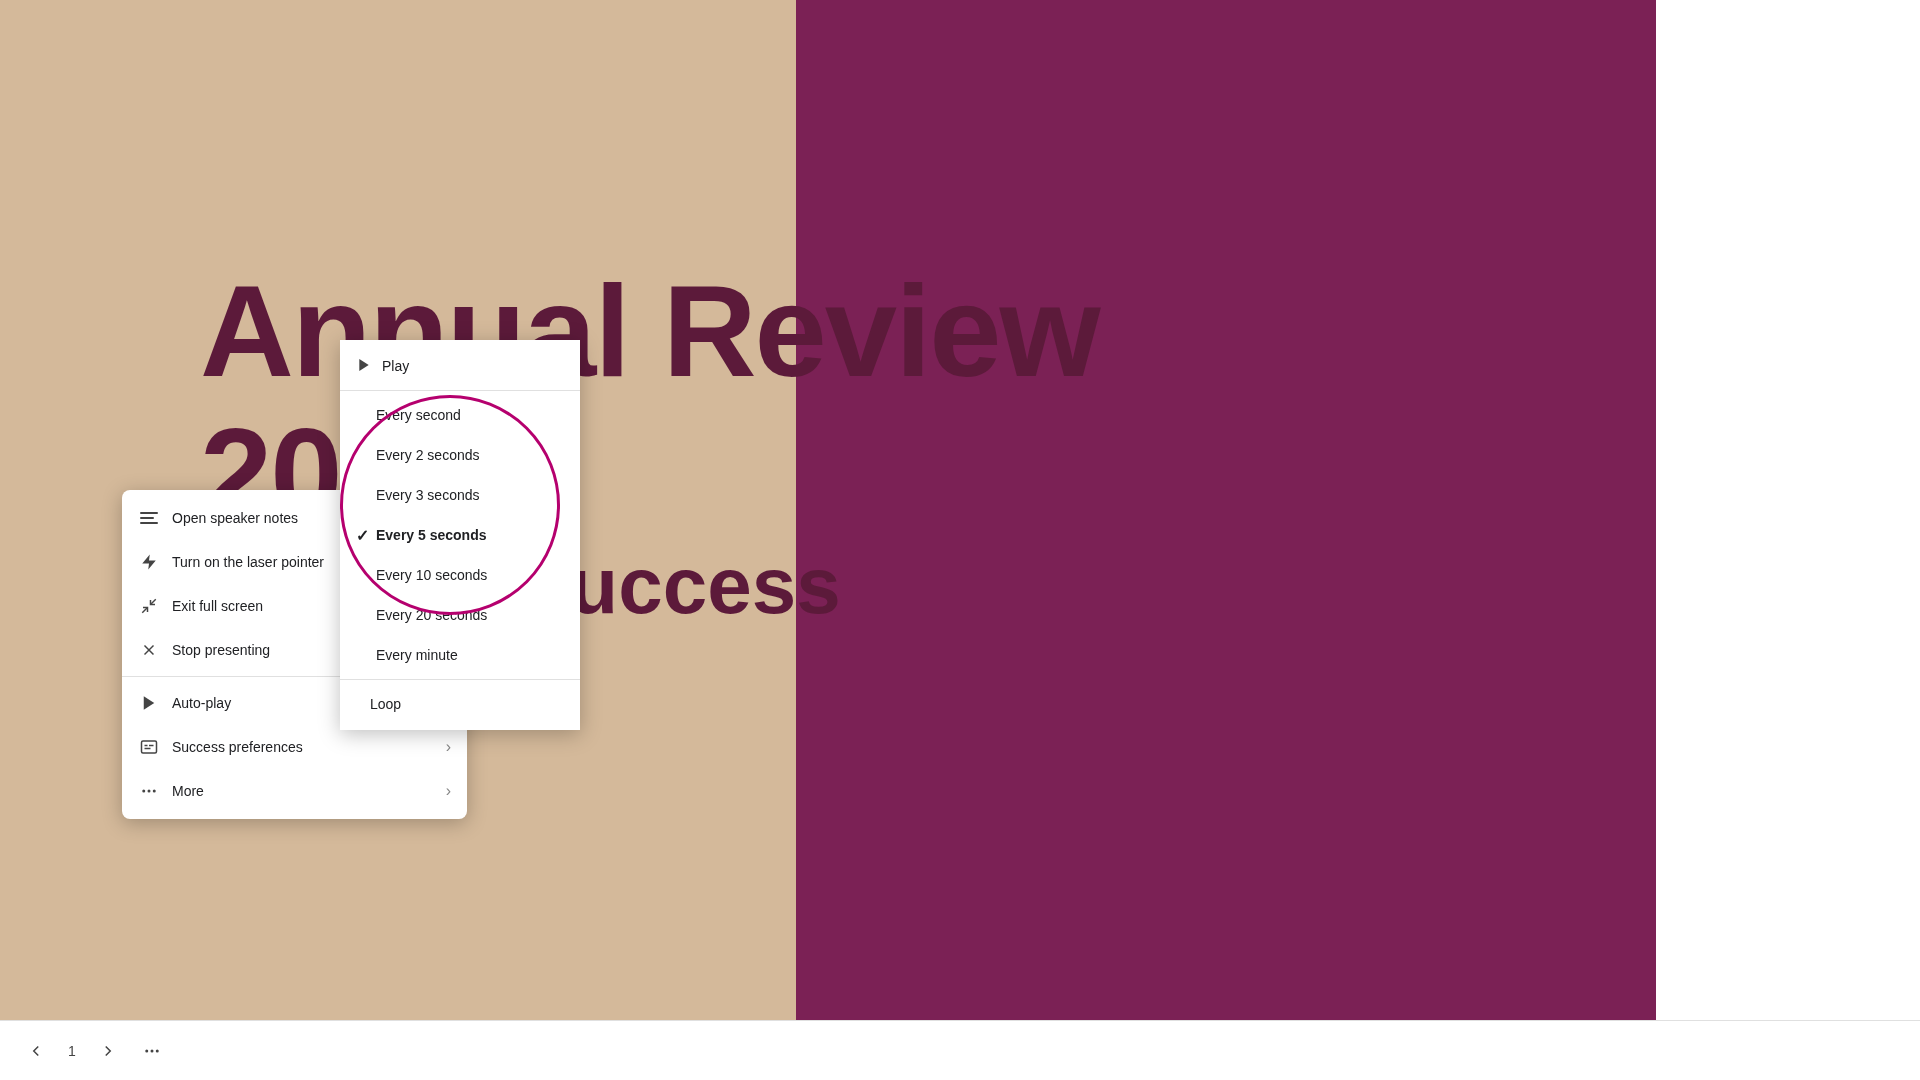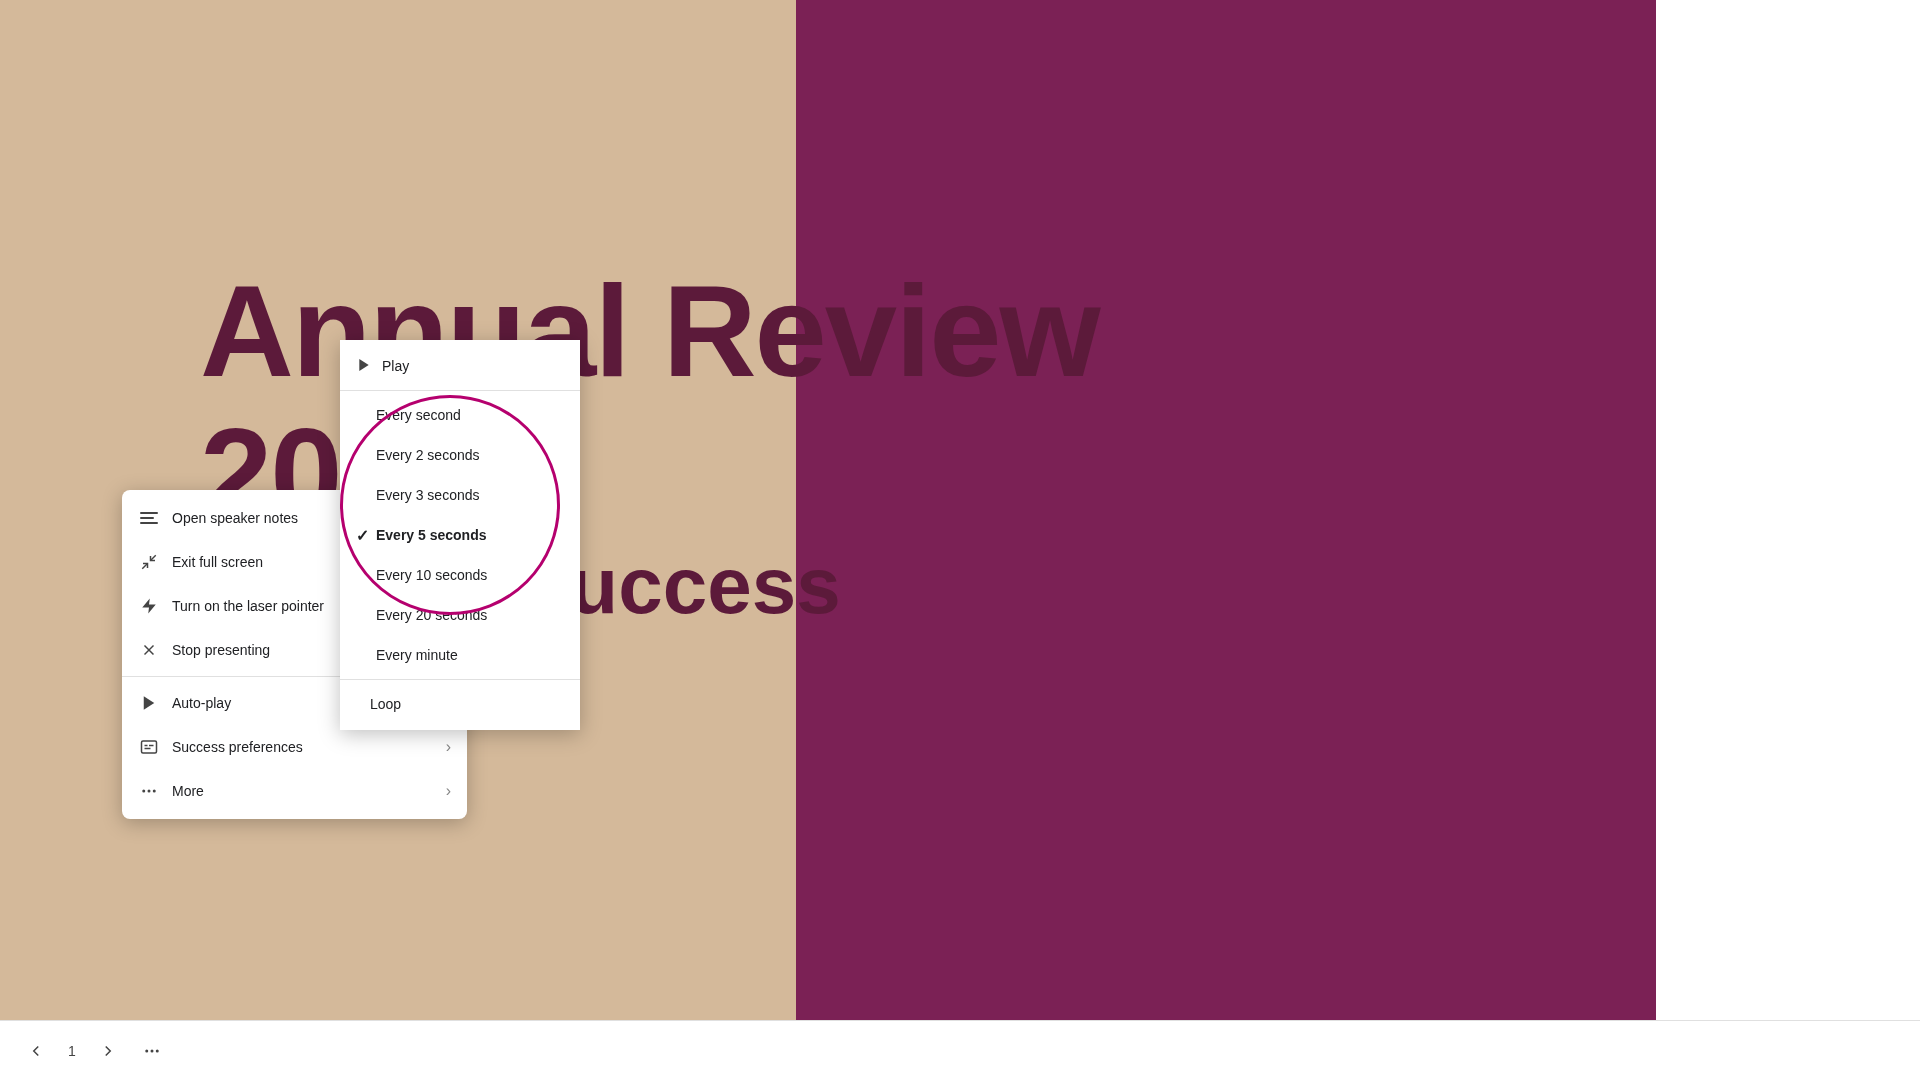--- a/index.html
+++ b/index.html
@@ -284,43 +284,43 @@
           <span></span>
           <span></span>
       </div>
     </span>
     <span class="label">Open speaker notes</span>
     <span class="shortcut">S</span>
   </div>
 
   <div class="menu-item">
     <span class="icon">
+      <svg width="18" height="18" viewBox="0 0 24 24" fill="#444">
+        <polygon points="13 2 3 14 12 14 11 22 21 10 12 10 13 2"></polygon>
+      </svg>
+    </span>
+    <span class="label">Turn on the laser pointer</span>
+    <span class="shortcut">L</span>
+  </div>
+
+  <div class="menu-item">
+    <span class="icon">
       <svg width="18" height="18" viewBox="0 0 24 24" fill="none" stroke="#444" stroke-width="2">
         <polyline points="4 14 10 14 10 20"></polyline>
           <polyline points="20 10 14 10 14 4"></polyline>
         <line x1="10" y1="14" x2="3" y2="21"></line>
           <line x1="21" y1="3" x2="14" y2="10"></line>
       </svg>
     </span>
     <span class="label">Exit full screen</span>
     <span class="shortcut">Ctrl+Shift+F</span>
   </div>
 
   <div class="menu-item">
     <span class="icon">
-      <svg width="18" height="18" viewBox="0 0 24 24" fill="#444">
-        <polygon points="13 2 3 14 12 14 11 22 21 10 12 10 13 2"></polygon>
-      </svg>
-    </span>
-    <span class="label">Turn on the laser pointer</span>
-    <span class="shortcut">L</span>
-  </div>
-
-  <div class="menu-item">
-    <span class="icon">
       <svg width="18" height="18" viewBox="0 0 24 24" fill="none" stroke="#444" stroke-width="2">
         <line x1="18" y1="6" x2="6" y2="18"></line>
           <line x1="6" y1="6" x2="18" y2="18"></line>
       </svg>
     </span>
     <span class="label">Stop presenting</span>
     <span class="shortcut">Esc</span>
   </div>
 
   <div class="menu-divider"></div>

